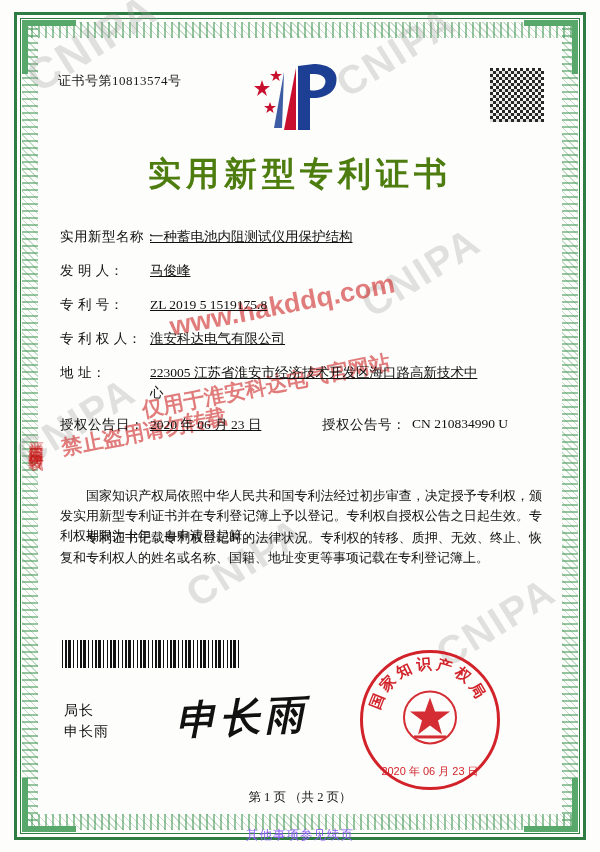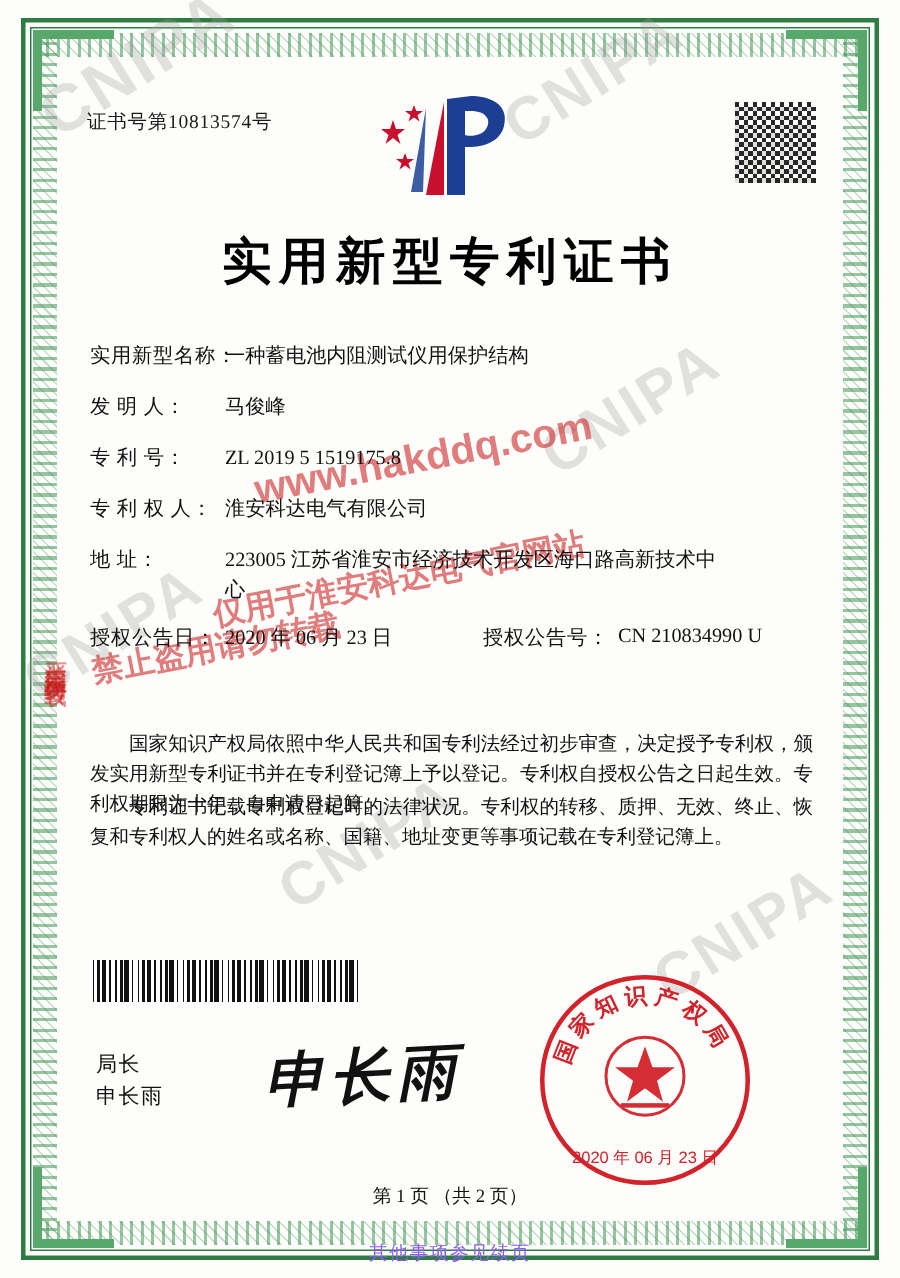--- a/index.html
+++ b/index.html
@@ -147,21 +147,21 @@
     height: 80px;
   }
   .title {
     position: absolute;
     left: 0; right: 0;
     top: 152px;
     text-align: center;
     font-size: 33px;
     font-weight: bold;
     letter-spacing: 5px;
-    color: #000000;
+    color: #4d7c0f;
     font-family: "Liberation Serif", "DejaVu Serif", serif;
   }
 
   
   .fields {
     position: absolute;
     left: 60px;
     top: 228px;
     width: 482px;
   }
@@ -170,21 +170,21 @@
     height: 34px;
     font-size: 13.5px;
     color: #111;
     white-space: nowrap;
   }
   .flabel {
     display: inline-block;
     width: 90px;
     letter-spacing: 0.5px;
   }
-  .fvalue { display: inline-block; }
+  .fvalue { display: inline-block; text-decoration: underline; }
   .frow .right-label {
     position: absolute;
     left: 262px;
     top: 0;
     letter-spacing: 0.5px;
   }
   .frow .right-value {
     position: absolute;
     left: 352px;
     top: 0;

